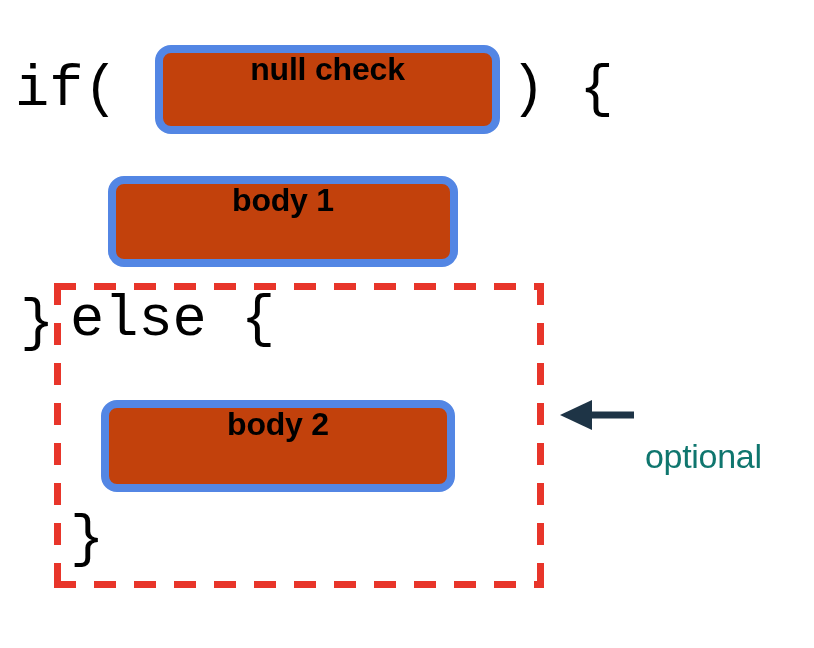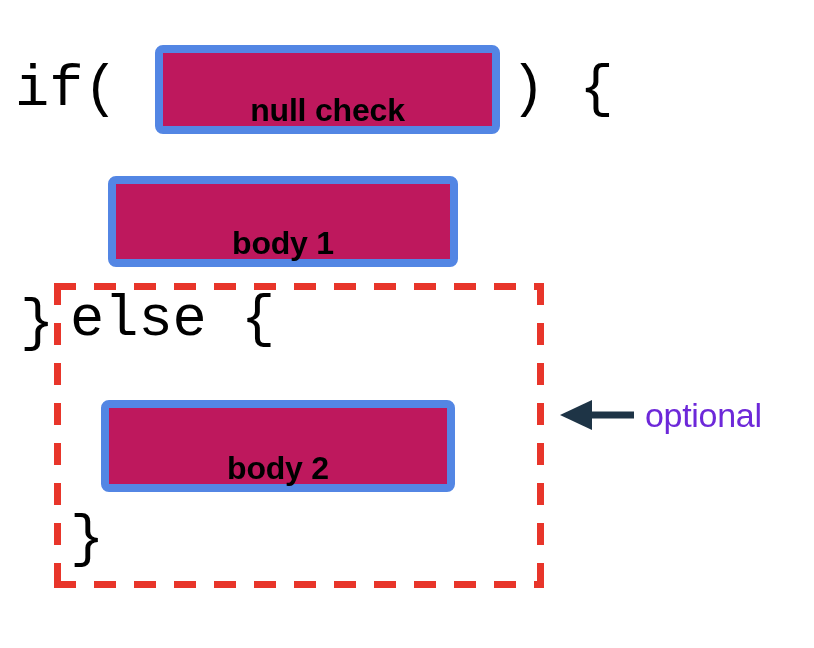--- a/index.html
+++ b/index.html
@@ -29,24 +29,24 @@
     letter-spacing: 0px;
   }
 
   
   .bluebox {
     position: absolute;
     box-sizing: border-box;
     border-style: solid;
     border-width: 8px;
     border-color: #5386e4;
-    border-radius: 8px;
-    background: #be185d;
+    border-radius: 16px;
+    background: #c2410c;
     display: flex;
-    align-items: flex-end;
+    align-items: flex-start;
     justify-content: center;
   }
   .bluebox > .boxlabel {
     font-family: "Liberation Sans", sans-serif;
     font-weight: bold;
     font-size: 32px;
     color: #000000;
     letter-spacing: -0.2px;
     line-height: 1;
     white-space: nowrap;
@@ -66,24 +66,25 @@
 
   
   .annot-arrow {
     position: absolute;
     display: block;
   }
   .annot-label {
     position: absolute;
     font-family: "Liberation Sans", sans-serif;
     font-size: 34px;
-    color: #6d28d9;
+    color: #0f766e;
     line-height: 1;
     white-space: nowrap;
     letter-spacing: -0.3px;
+    margin-top: 41px;
   }
 </style>
 </head>
 <body>
 
 <div id="canvas">
 
   <div class="code" style="left:15px; top:62px;">if(</div>
 
   <div class="bluebox" style="left:155px; top:45px; width:345px; height:89px;">

